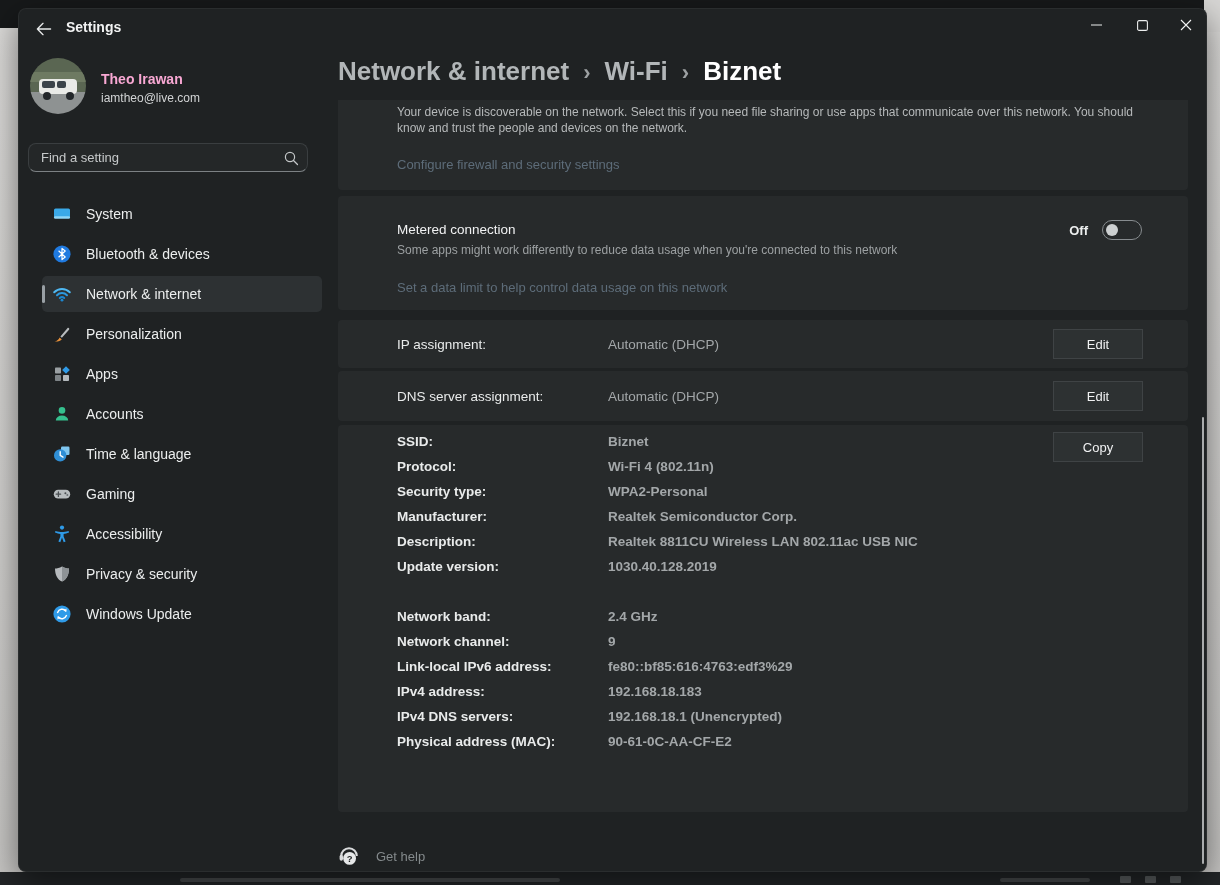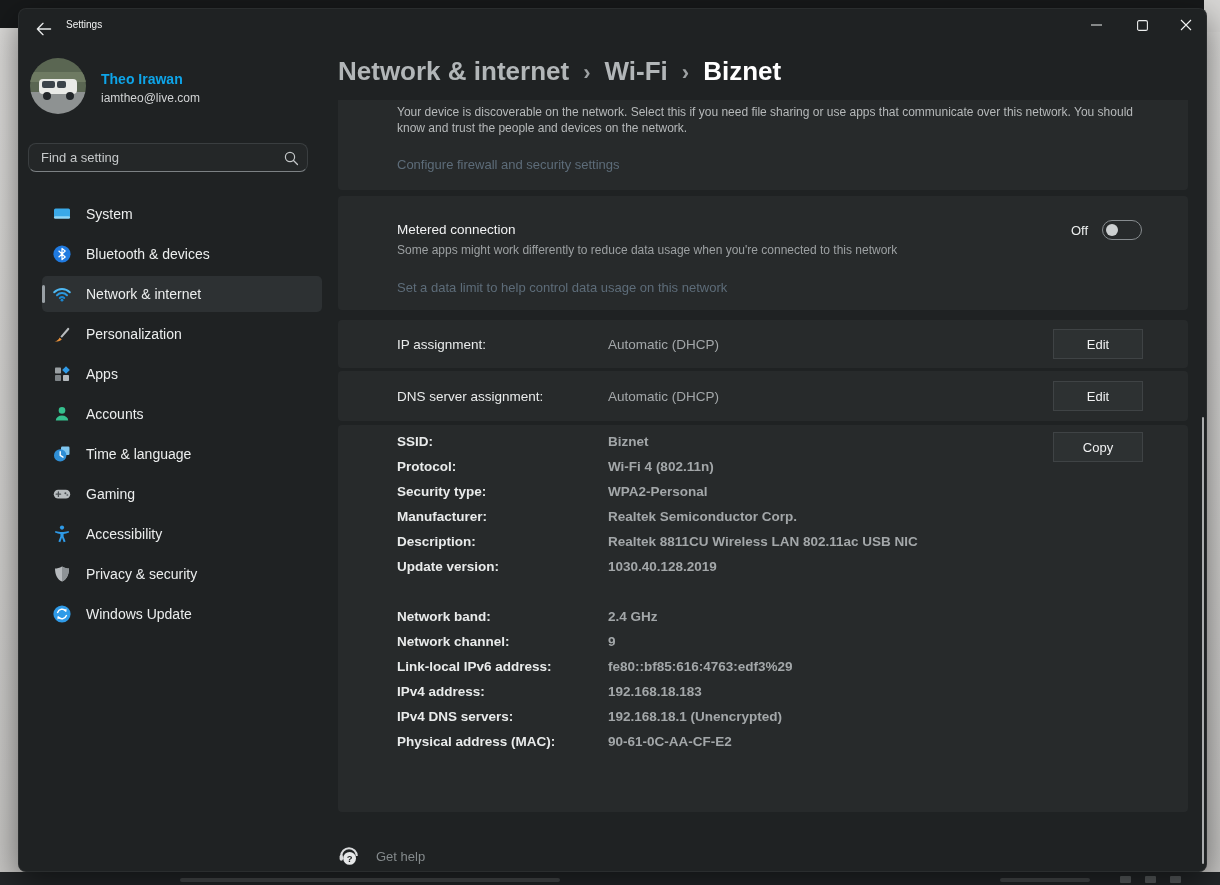--- a/index.html
+++ b/index.html
@@ -20,28 +20,28 @@
   .uf-icon { position:absolute; top:4px; width:11px; height:7px; background:#585c5e; border-radius:1px; }
 
   
   .app-window { position:absolute; left:18px; top:8px; width:1189px; height:864px;
     background:#1f2223; border-radius:8px; overflow:hidden;
     box-shadow:0 10px 34px rgba(0,0,0,.5), 0 0 0 1px rgba(255,255,255,.05) inset; }
 
   
   .back-btn { position:absolute; left:8px; top:8px; width:34px; height:26px;
     display:flex; align-items:center; justify-content:center; border-radius:4px; cursor:pointer; }
-  .app-title { position:absolute; left:48px; top:11px; font-size:10px; font-weight:normal; color:#f2f3f3; }
+  .app-title { position:absolute; left:48px; top:11px; font-size:14px; font-weight:bold; color:#f2f3f3; }
   .win-controls { position:absolute; right:0; top:0; height:34px; display:flex; }
   .win-btn { width:46px; height:34px; display:flex; align-items:center; justify-content:center; }
   .win-btn.close { width:42px; }
 
   
   .avatar { position:absolute; left:12px; top:50px; width:56px; height:56px; border-radius:50%; overflow:hidden; }
-  .profile-name { position:absolute; left:83px; top:63px; font-size:14px; font-weight:bold; color:#0ea5e9; }
+  .profile-name { position:absolute; left:83px; top:63px; font-size:14px; font-weight:bold; color:#f9a8d4; }
   .profile-email { position:absolute; left:83px; top:83px; font-size:12px; color:#d2d4d5; }
 
   
   .search-box { position:absolute; left:10px; top:135px; width:280px; height:29px;
     background:#242728; border:1px solid #3a3e40; border-bottom:1px solid #7c8184;
     border-radius:8px; display:flex; align-items:center; padding:0 8px 0 10px; }
   .search-box input { flex:1; background:transparent; border:none; outline:none;
     font-size:13px; color:#e6e8e8; font-family:"Liberation Sans",sans-serif; }
   .search-box input::placeholder { color:#c6c9ca; }
 
@@ -62,21 +62,21 @@
   .crumb-current { color:#ffffff; font-weight:bold; }
 
   .card { position:absolute; left:320px; width:850px; background:#272a2b; border-radius:4px; }
   .card1 { top:92px; height:90px; border-radius:0 0 4px 4px; padding:4px 50px 0 59px; }
   .card-desc { width:745px; font-size:12px; line-height:16px; color:#b6b9ba; }
   .inline-link { display:inline-block; margin-top:21px; font-size:13px; color:#5d6c79; cursor:pointer; }
 
   .card2 { top:188px; height:114px; padding:26px 46px 0 59px; }
   .setting-title { font-size:13.5px; color:#f0f1f2; }
   .setting-sub { margin-top:6px; font-size:12px; color:#9ca0a2; }
-  .toggle-wrap { position:absolute; right:46px; top:24px; display:flex; align-items:center; gap:14px; }
+  .toggle-wrap { position:absolute; right:46px; top:24px; display:flex; align-items:center; gap:14px;font-weight:bold; }
   .toggle-label { font-size:13px; color:#eceeee; }
   .toggle { width:40px; height:20px; border:1px solid #878c8f; border-radius:10px; position:relative; cursor:pointer; }
   .toggle-knob { position:absolute; left:3px; top:3px; width:12px; height:12px; border-radius:50%; background:#cdd0d1; }
 
   .card3 { top:312px; height:48px; }
   .card4 { top:363px; height:50px; }
   .kv-row { height:100%; display:flex; align-items:center; padding-left:59px; }
   .kv-label { width:211px; flex:none; font-size:13.5px; color:#e9ebeb; }
   .kv-value { font-size:13.5px; color:#a3a7a9; }
 

